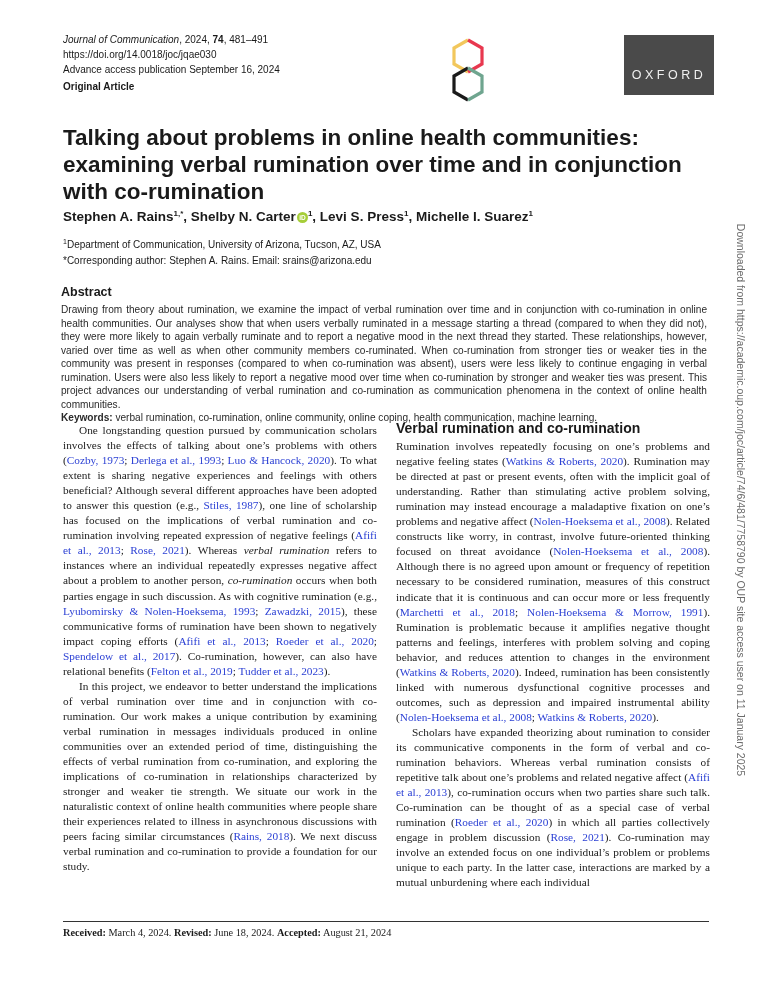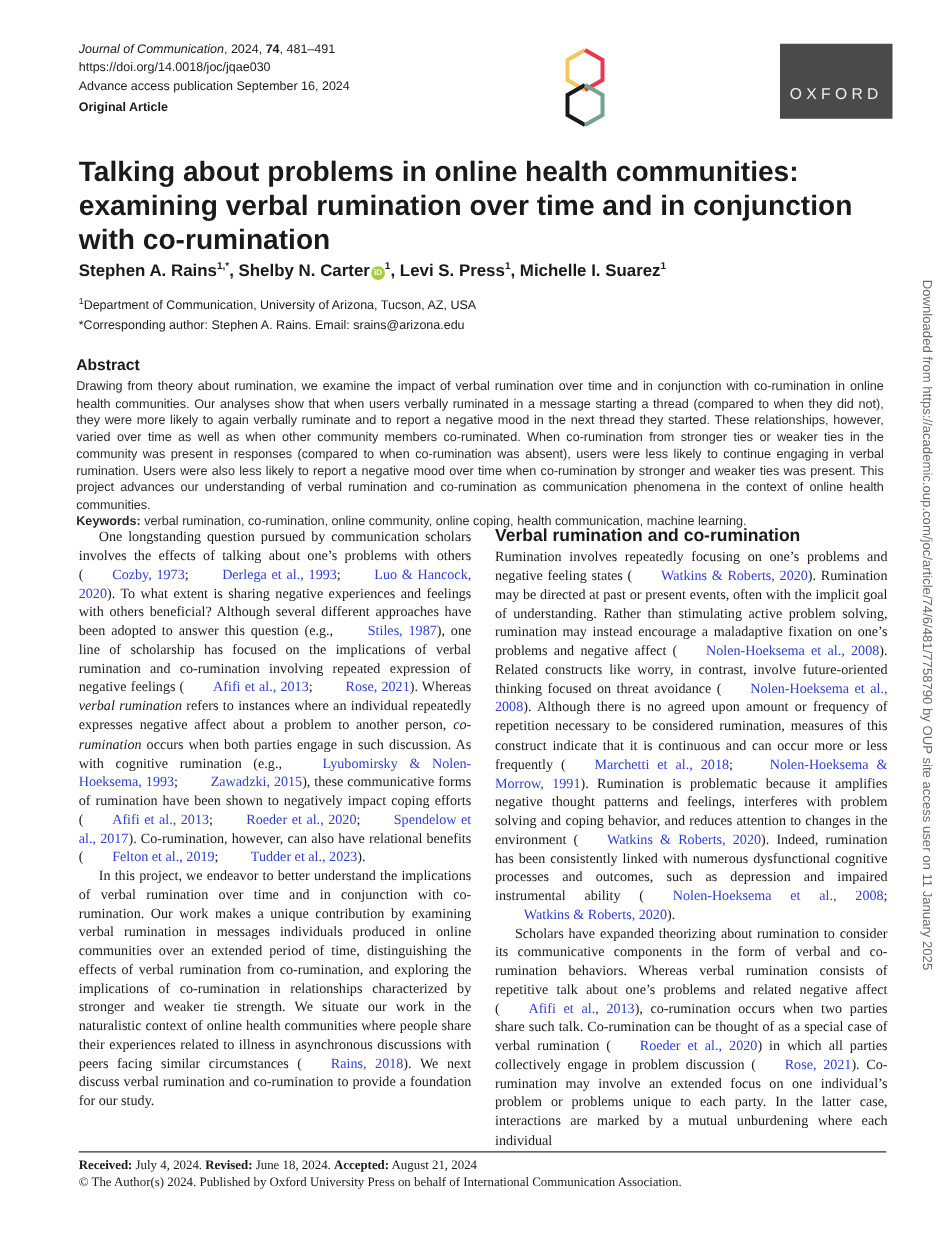--- a/index.html
+++ b/index.html
@@ -27,21 +27,21 @@
   .abstract p { margin: 0; font-size: 10.1px; line-height: 13.5px; text-align: justify; color: #2a2a2a; }
   .abstract .kw { margin-top: 0; }
   .abstract .kw b { font-weight: bold; }
 
   .col { position: absolute; top: 423px; width: 314px; font-size: 11.3px; line-height: 15.05px; text-align: justify; }
   .col p { margin: 0; text-indent: 16px; }
   .col-left { left: 63px; }
   .col-right { left: 396px; top: 421px; }
   .col-right h2 { margin: 0 0 3px 0; font-size: 14px; font-weight: bold; text-indent: 0; }
   .col-right p.first { text-indent: 0; }
-  .cite { color: #2a3fd4; margin-left: 23px; }
+  .cite { color: #2a3fd4; }
   .col em { font-style: italic; }
 
   .rule { position: absolute; left: 63px; top: 921px; width: 646px; height: 1px; background: #333; }
   .footer { position: absolute; left: 63px; top: 926px; font-size: 10.3px; line-height: 14px; }
   .footer b { font-weight: bold; }
 
   .side-note { position: absolute; left: 741px; top: 500px; transform: translate(-50%, -50%) rotate(90deg); white-space: nowrap; font-size: 10.5px; color: #6b6b6b; }
 </style>
 </head>
 <body>
@@ -91,17 +91,16 @@
 </div>
 
 <div class="col col-right serif">
   <h2 class="sans">Verbal rumination and co-rumination</h2>
   <p class="first">Rumination involves repeatedly focusing on one’s problems and negative feeling states (<span class="cite" style="color: rgb(42, 63, 212);">Watkins &amp; Roberts, 2020</span>). Rumination may be directed at past or present events, often with the implicit goal of understanding. Rather than stimulating active problem solving, rumination may instead encourage a maladaptive fixation on one’s problems and negative affect (<span class="cite" style="color: rgb(42, 63, 212);">Nolen-Hoeksema et al., 2008</span>). Related constructs like worry, in contrast, involve future-oriented thinking focused on threat avoidance (<span class="cite" style="color: rgb(42, 63, 212);">Nolen-Hoeksema et al., 2008</span>). Although there is no agreed upon amount or frequency of repetition necessary to be considered rumination, measures of this construct indicate that it is continuous and can occur more or less frequently (<span class="cite" style="color: rgb(42, 63, 212);">Marchetti et al., 2018</span>; <span class="cite" style="color: rgb(42, 63, 212);">Nolen-Hoeksema &amp; Morrow, 1991</span>). Rumination is problematic because it amplifies negative thought patterns and feelings, interferes with problem solving and coping behavior, and reduces attention to changes in the environment (<span class="cite" style="color: rgb(42, 63, 212);">Watkins &amp; Roberts, 2020</span>). Indeed, rumination has been consistently linked with numerous dysfunctional cognitive processes and outcomes, such as depression and impaired instrumental ability (<span class="cite" style="color: rgb(42, 63, 212);">Nolen-Hoeksema et al., 2008</span>; <span class="cite" style="color: rgb(42, 63, 212);">Watkins &amp; Roberts, 2020</span>).</p>
   <p>Scholars have expanded theorizing about rumination to consider its communicative components in the form of verbal and co-rumination behaviors. Whereas verbal rumination consists of repetitive talk about one’s problems and related negative affect (<span class="cite" style="color: rgb(42, 63, 212);">Afifi et al., 2013</span>), co-rumination occurs when two parties share such talk. Co-rumination can be thought of as a special case of verbal rumination (<span class="cite" style="color: rgb(42, 63, 212);">Roeder et al., 2020</span>) in which all parties collectively engage in problem discussion (<span class="cite" style="color: rgb(42, 63, 212);">Rose, 2021</span>). Co-rumination may involve an extended focus on one individual’s problem or problems unique to each party. In the latter case, interactions are marked by a mutual unburdening where each individual</p>
 </div>
 
 <div class="rule"></div>
 <div class="footer serif">
-  <div><b>Received:</b><span> July 4, 2024. </span><b>Revised:</b><span> June 18, 2024. </span><b>Accepted:</b><span> August 21, 2024</span></div>
-  <div>© The Author(s) 2024. Published by Oxford University Press on behalf of International Communication Association.</div>
+  <div><b>Received:</b><span> March 4, 2024. </span><b>Revised:</b><span> June 18, 2024. </span><b>Accepted:</b><span> August 21, 2024</span></div>
 </div>
 
 <div class="side-note sans">Downloaded from https://academic.oup.com/joc/article/74/6/481/7758790 by OUP site access user on 11 January 2025</div>
 
 </body></html>

